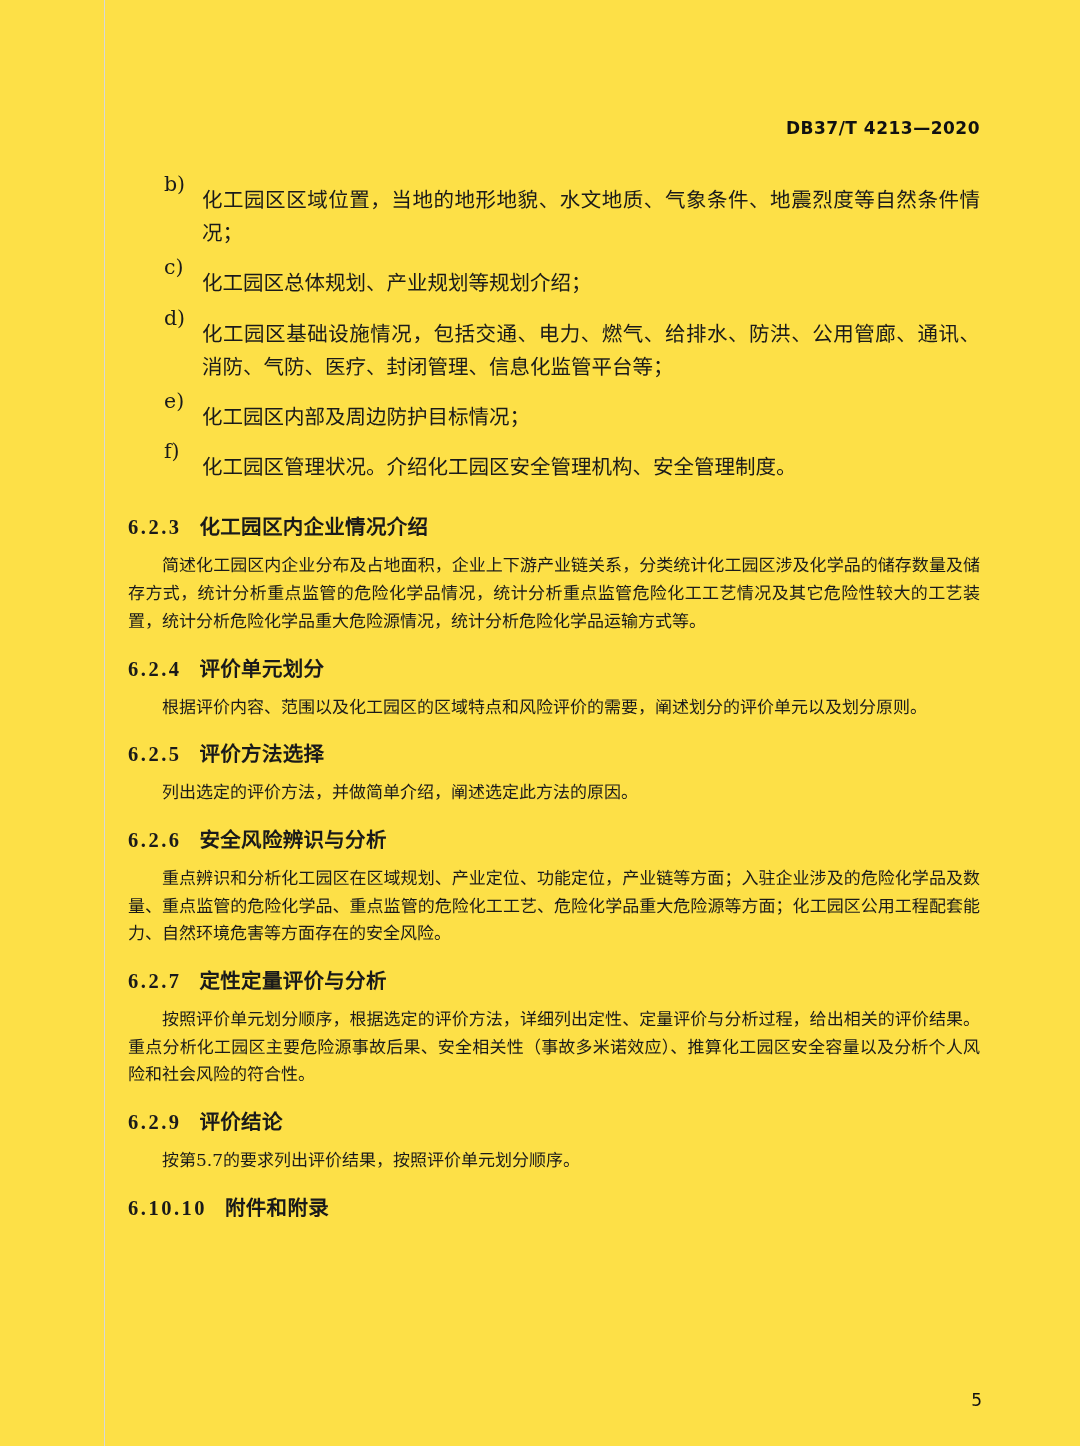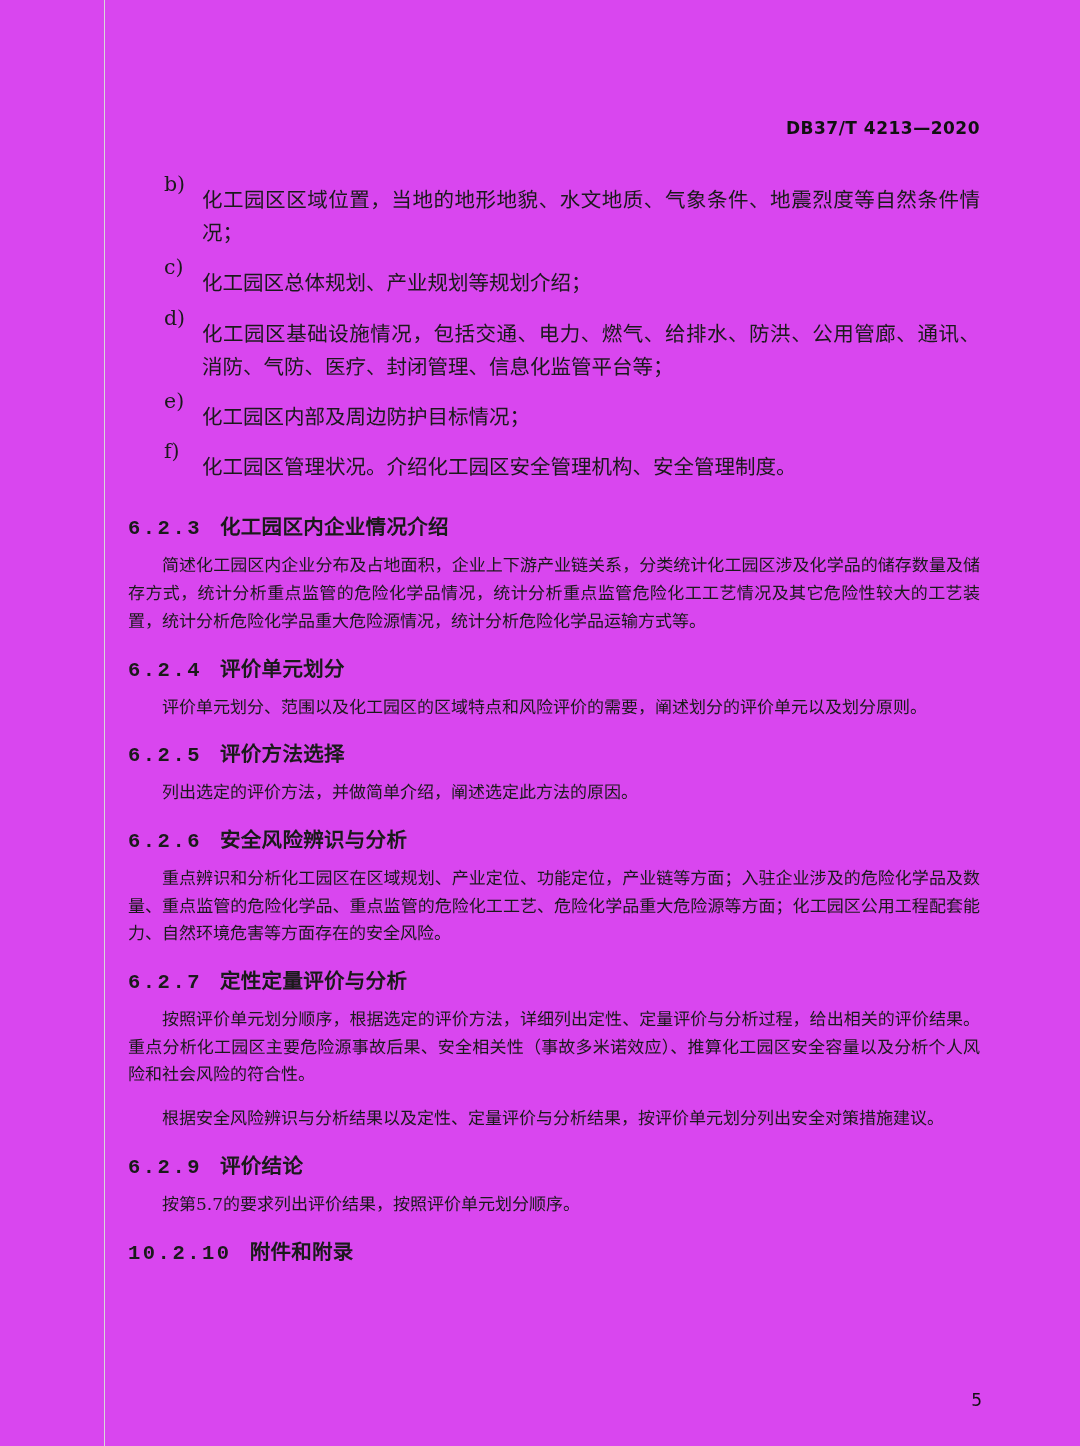--- a/index.html
+++ b/index.html
@@ -9,21 +9,21 @@
   }
   body {
     font-family: "DejaVu Serif", "Liberation Serif", serif;
     color: #1a1a1a;
   }
   .page {
     position: relative;
     width: 1080px;
     height: 1446px;
     margin: 0 auto;
-    background: #d946ef;
+    background: #fde047;
     box-sizing: border-box;
     overflow: hidden;
   }
   
   .page::before {
     content: "";
     position: absolute;
     left: 104px;
     top: 0;
     width: 1px;
@@ -65,21 +65,21 @@
     box-sizing: border-box;
     font-family: "DejaVu Serif", "Liberation Serif", serif;
   }
   .lettered-list .item-text {
     flex: 1 1 auto;
     text-align: justify;
     text-justify: inter-ideograph;
     margin-top: 16px;
   }
   h3.clause {
-    font-family: Liberation Mono, monospace;
+    font-family: Liberation Serif, serif;
     font-size: 20.5px;
     font-weight: 700;
     margin: 6px 0 12px 0;
     letter-spacing: 0.3px;
   }
   h3.clause .num {
     letter-spacing: 2.5px;
     margin-right: 18px;
   }
   p.body {
@@ -132,45 +132,44 @@
     </ul>
 
     <h3 class="clause">
       <span class="num">6.2.3</span><span>化工园区内企业情况介绍</span>
     </h3>
     <p class="body">简述化工园区内企业分布及占地面积，企业上下游产业链关系，分类统计化工园区涉及化学品的储存数量及储存方式，统计分析重点监管的危险化学品情况，统计分析重点监管危险化工工艺情况及其它危险性较大的工艺装置，统计分析危险化学品重大危险源情况，统计分析危险化学品运输方式等。</p>
 
     <h3 class="clause">
       <span class="num">6.2.4</span><span>评价单元划分</span>
     </h3>
-    <p class="body">评价单元划分、范围以及化工园区的区域特点和风险评价的需要，阐述划分的评价单元以及划分原则。</p>
+    <p class="body">根据评价内容、范围以及化工园区的区域特点和风险评价的需要，阐述划分的评价单元以及划分原则。</p>
 
     <h3 class="clause">
       <span class="num">6.2.5</span><span>评价方法选择</span>
     </h3>
     <p class="body">列出选定的评价方法，并做简单介绍，阐述选定此方法的原因。</p>
 
     <h3 class="clause">
       <span class="num">6.2.6</span><span>安全风险辨识与分析</span>
     </h3>
     <p class="body">重点辨识和分析化工园区在区域规划、产业定位、功能定位，产业链等方面；入驻企业涉及的危险化学品及数量、重点监管的危险化学品、重点监管的危险化工工艺、危险化学品重大危险源等方面；化工园区公用工程配套能力、自然环境危害等方面存在的安全风险。</p>
 
     <h3 class="clause">
       <span class="num">6.2.7</span><span>定性定量评价与分析</span>
     </h3>
     <p class="body">按照评价单元划分顺序，根据选定的评价方法，详细列出定性、定量评价与分析过程，给出相关的评价结果。重点分析化工园区主要危险源事故后果、安全相关性（事故多米诺效应）、推算化工园区安全容量以及分析个人风险和社会风险的符合性。</p>
 
-    <p class="body">根据安全风险辨识与分析结果以及定性、定量评价与分析结果，按评价单元划分列出安全对策措施建议。</p>
 
     <h3 class="clause">
       <span class="num">6.2.9</span><span>评价结论</span>
     </h3>
     <p class="body">按第5.7的要求列出评价结果，按照评价单元划分顺序。</p>
 
     <h3 class="clause">
-      <span class="num">10.2.10</span><span>附件和附录</span>
+      <span class="num">6.10.10</span><span>附件和附录</span>
     </h3>
 
   </div>
 
   <div class="page-number">5</div>
 
 </div>
 
 </body></html>

